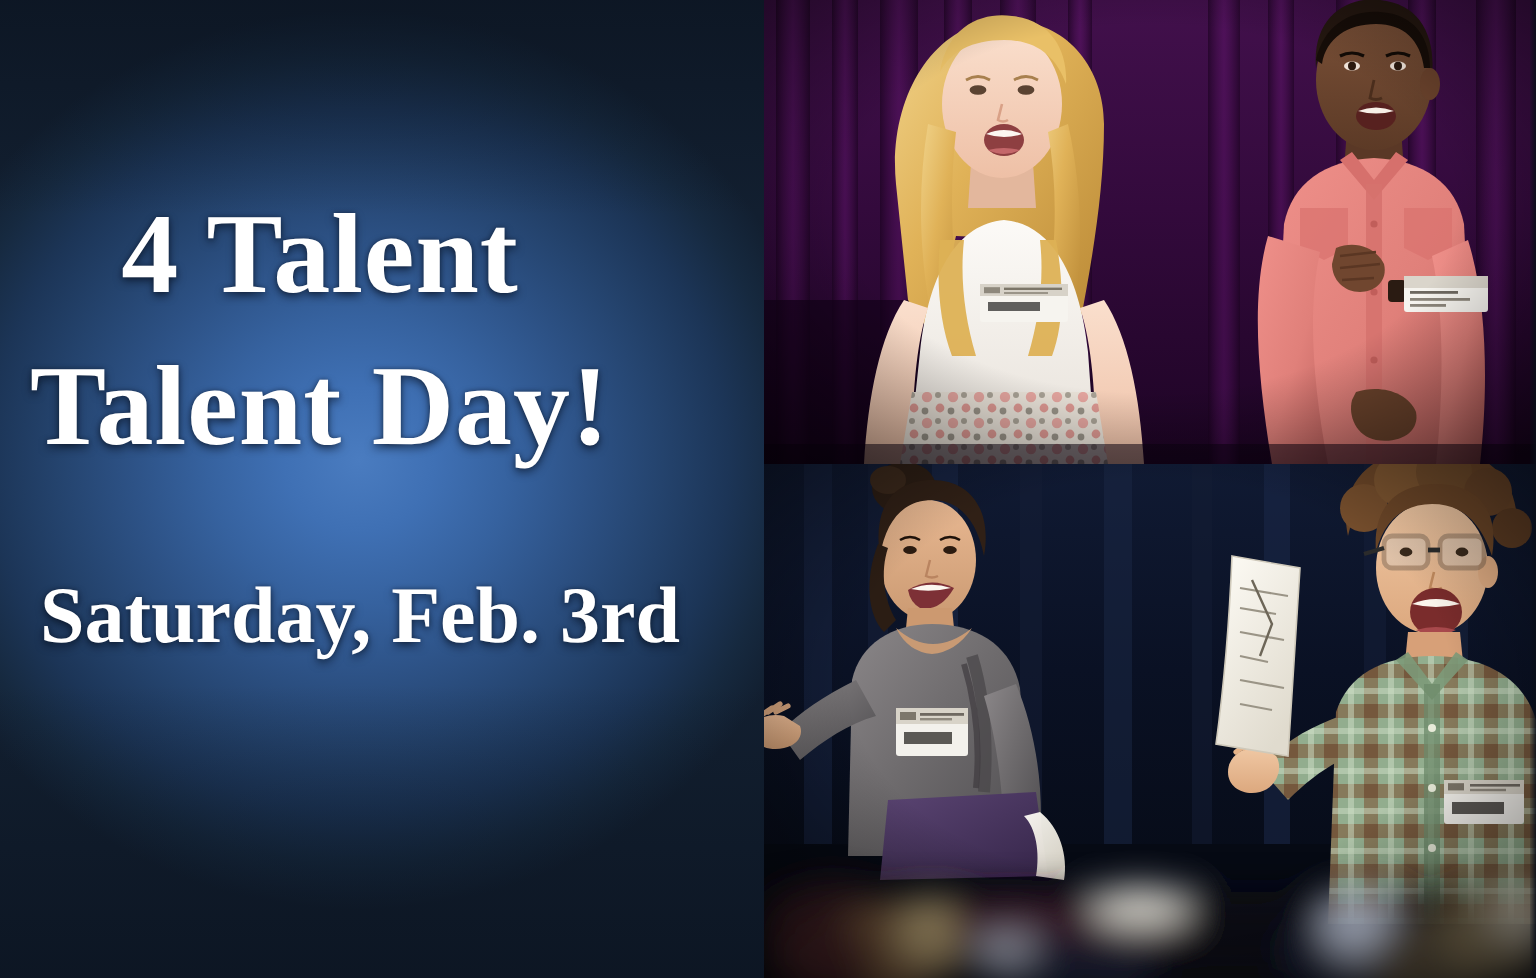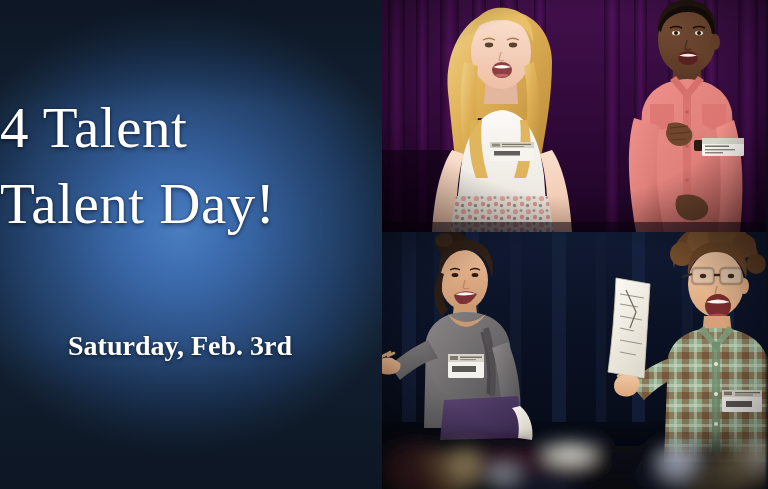--- a/index.html
+++ b/index.html
@@ -56,22 +56,23 @@
 
   .headline-wrap {
     position: absolute;
     left: 0; top: 0;
     width: 382px;
     z-index: 5;
   }
   .headline {
     position: absolute;
     width: 320px;
+    text-align: center;
     color: #ffffff;
-    font-weight: 400;
+    font-weight: 700;
     letter-spacing: 0.5px;
     line-height: 1;
     text-shadow:
       0 2px 4px rgba(4,10,20,0.55),
       0 0 2px rgba(10,20,35,0.45);
     white-space: nowrap;
   }
   #headline-line-1 {
     top: 99px;
     font-size: 57px;
@@ -81,29 +82,28 @@
     font-size: 57px;
   }
   #subheadline {
     position: absolute;
     left: 0;
     top: 288px;
     width: 360px;
     text-align: center;
     color: #ffffff;
     font-weight: 700;
-    font-size: 28px;
+    font-size: 40px;
     line-height: 1;
     letter-spacing: 0px;
     white-space: nowrap;
     text-shadow:
       0 2px 4px rgba(4,10,20,0.55),
       0 0 2px rgba(10,20,35,0.45);
     z-index: 5;
-    margin-top: 44px;
   }
 
   
   #photo-column {
     position: absolute;
     left: 382px; top: 0;
     width: 386px;
     height: 489px;
     background: #000;
     overflow: hidden;

